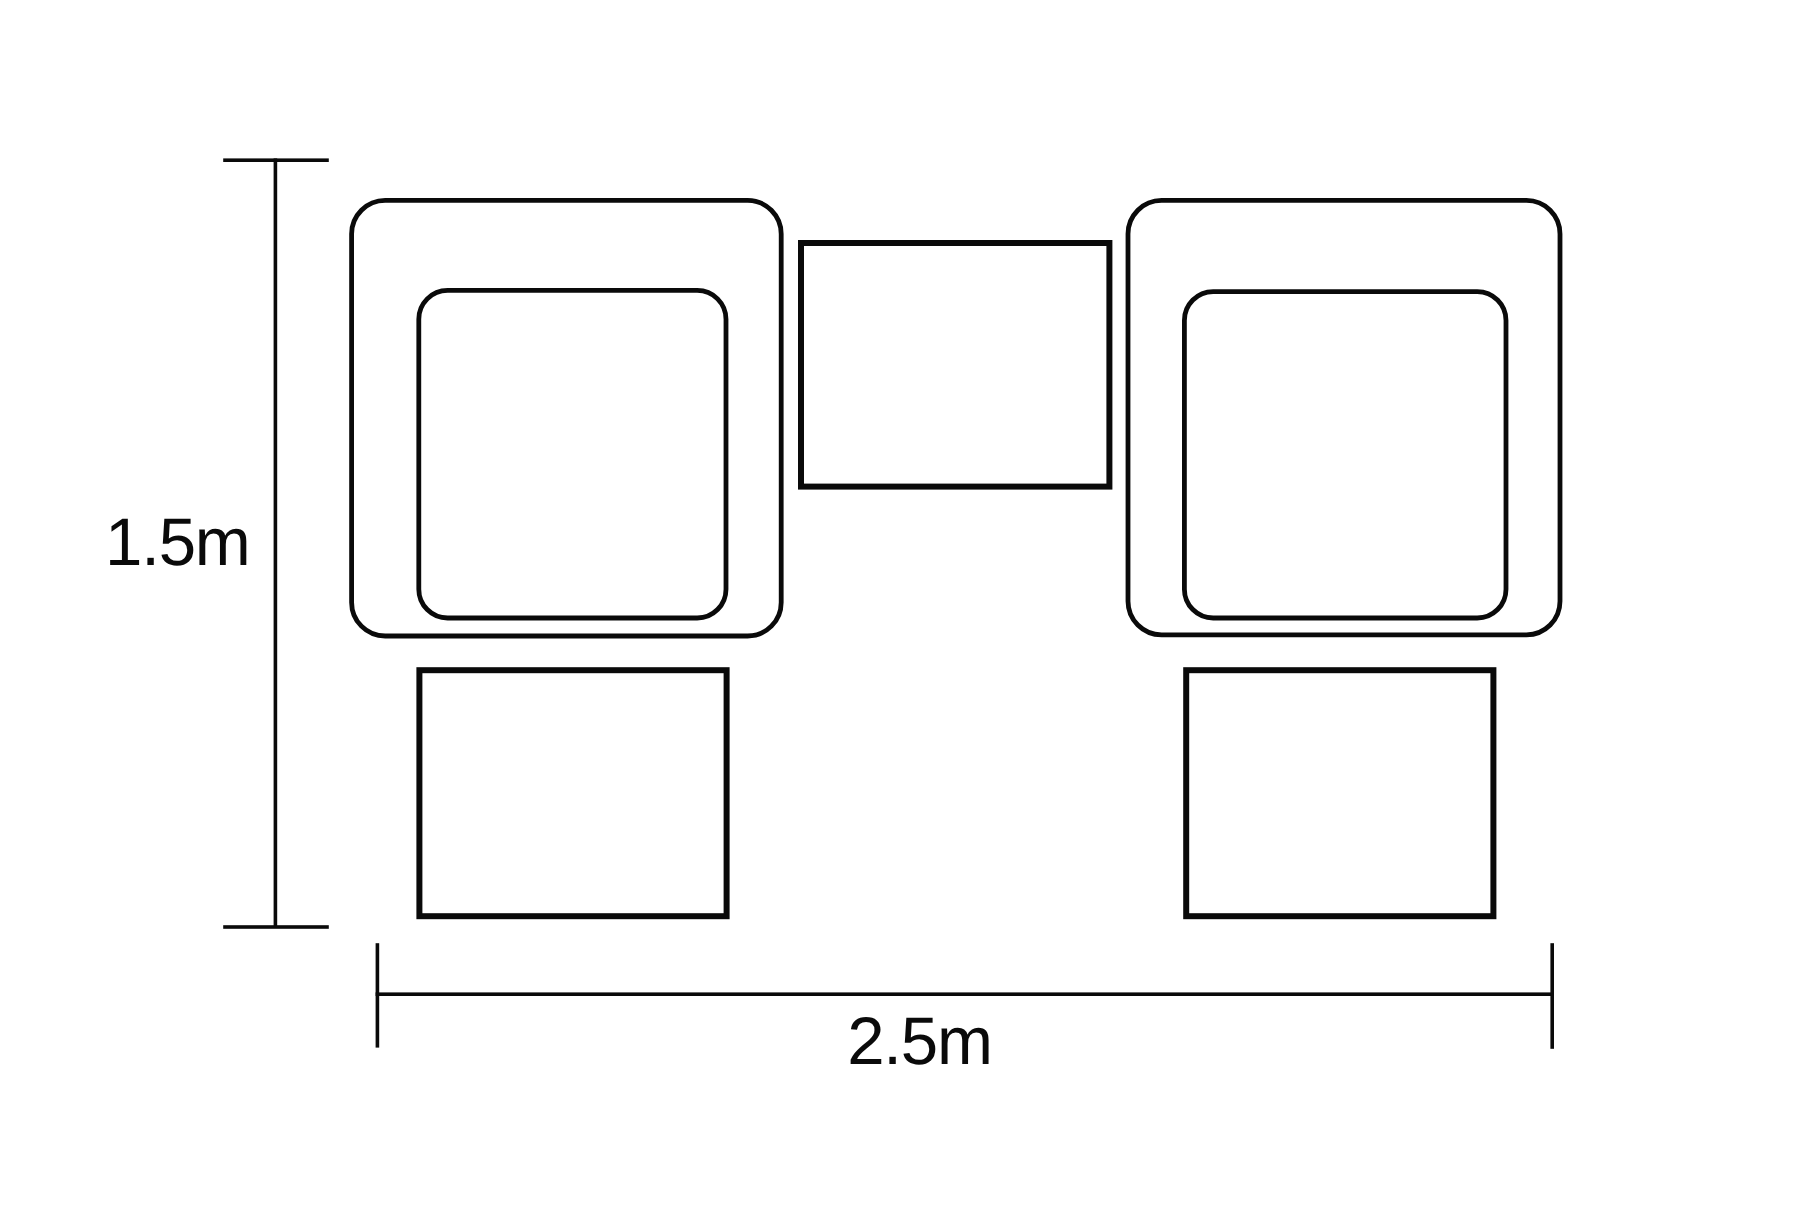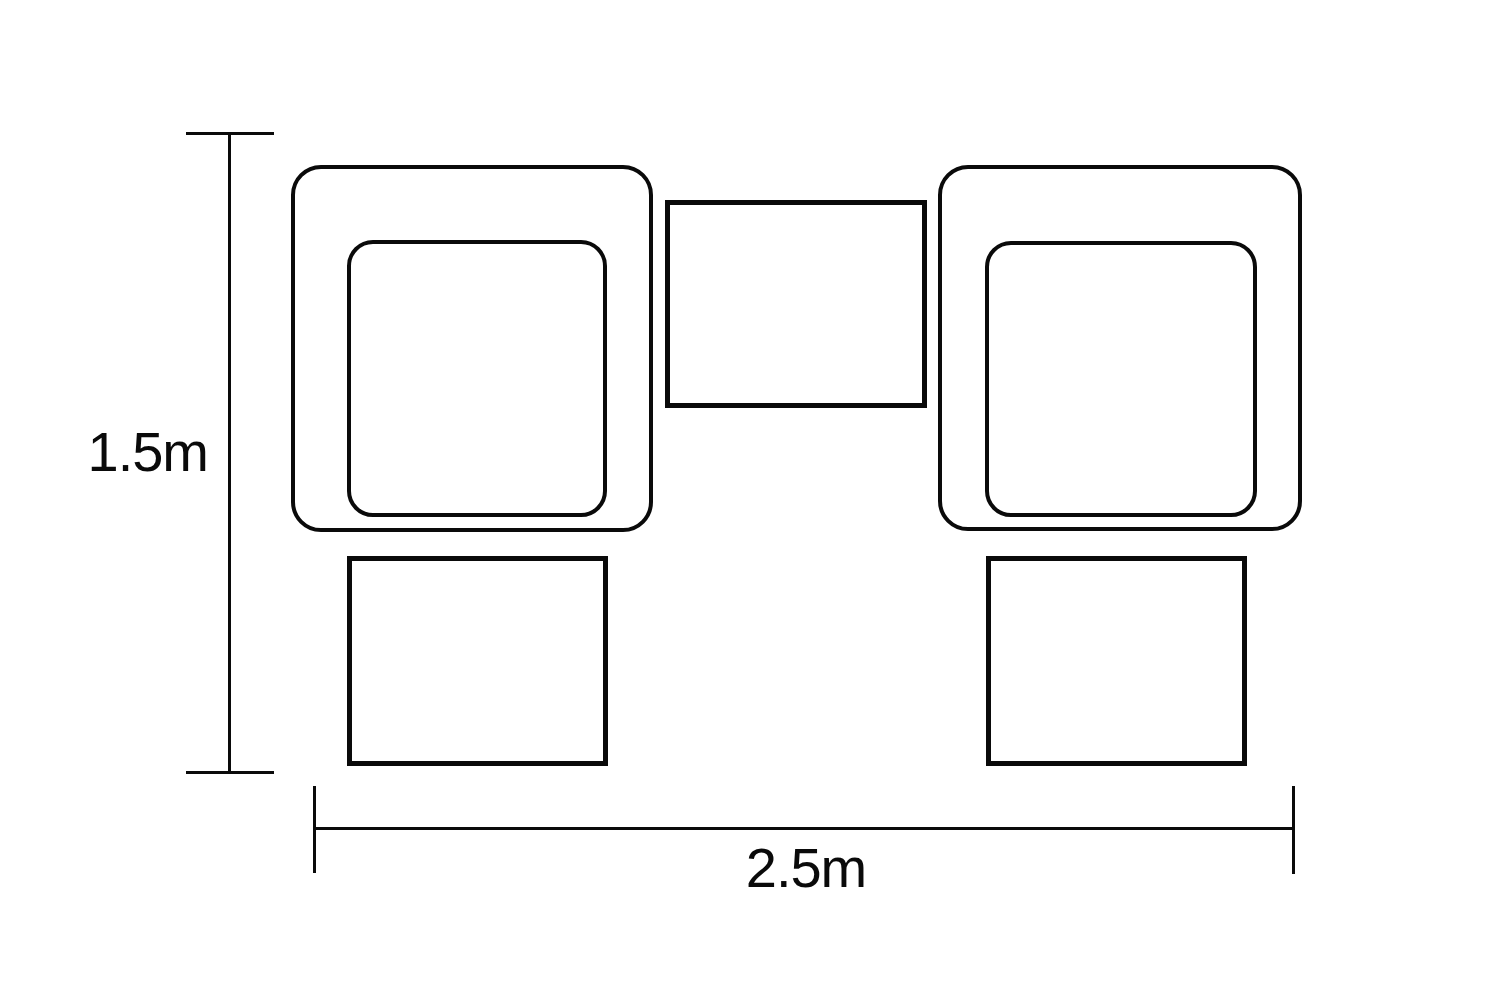--- a/index.html
+++ b/index.html
@@ -31,21 +31,21 @@
   }
   .dim-label {
     position: absolute;
     color: var(--line-color, #0a0a0a);
     font-size: 56px;
     line-height: 1;
     letter-spacing: -1px;
     white-space: nowrap;
   }
   .dim-label.height { text-align: right; }
-  .dim-label.width  { text-align: center; }
+  .dim-label.width  { }
 </style>
 </head>
 <body>
 
 <div class="stage" style="--line-color: #0a0a0a; --bg-color: #ffffff;">
 
   <div class="dim-line" style="left:186px; top:132px; width:88px; height:3px;"></div>
   <div class="dim-line" style="left:228px; top:132px; width:3px; height:641px;"></div>
   <div class="dim-line" style="left:186px; top:771px; width:88px; height:3px;"></div>
   <div class="dim-label height" style="left:58px; top:424px; width:150px;">1.5m</div>

